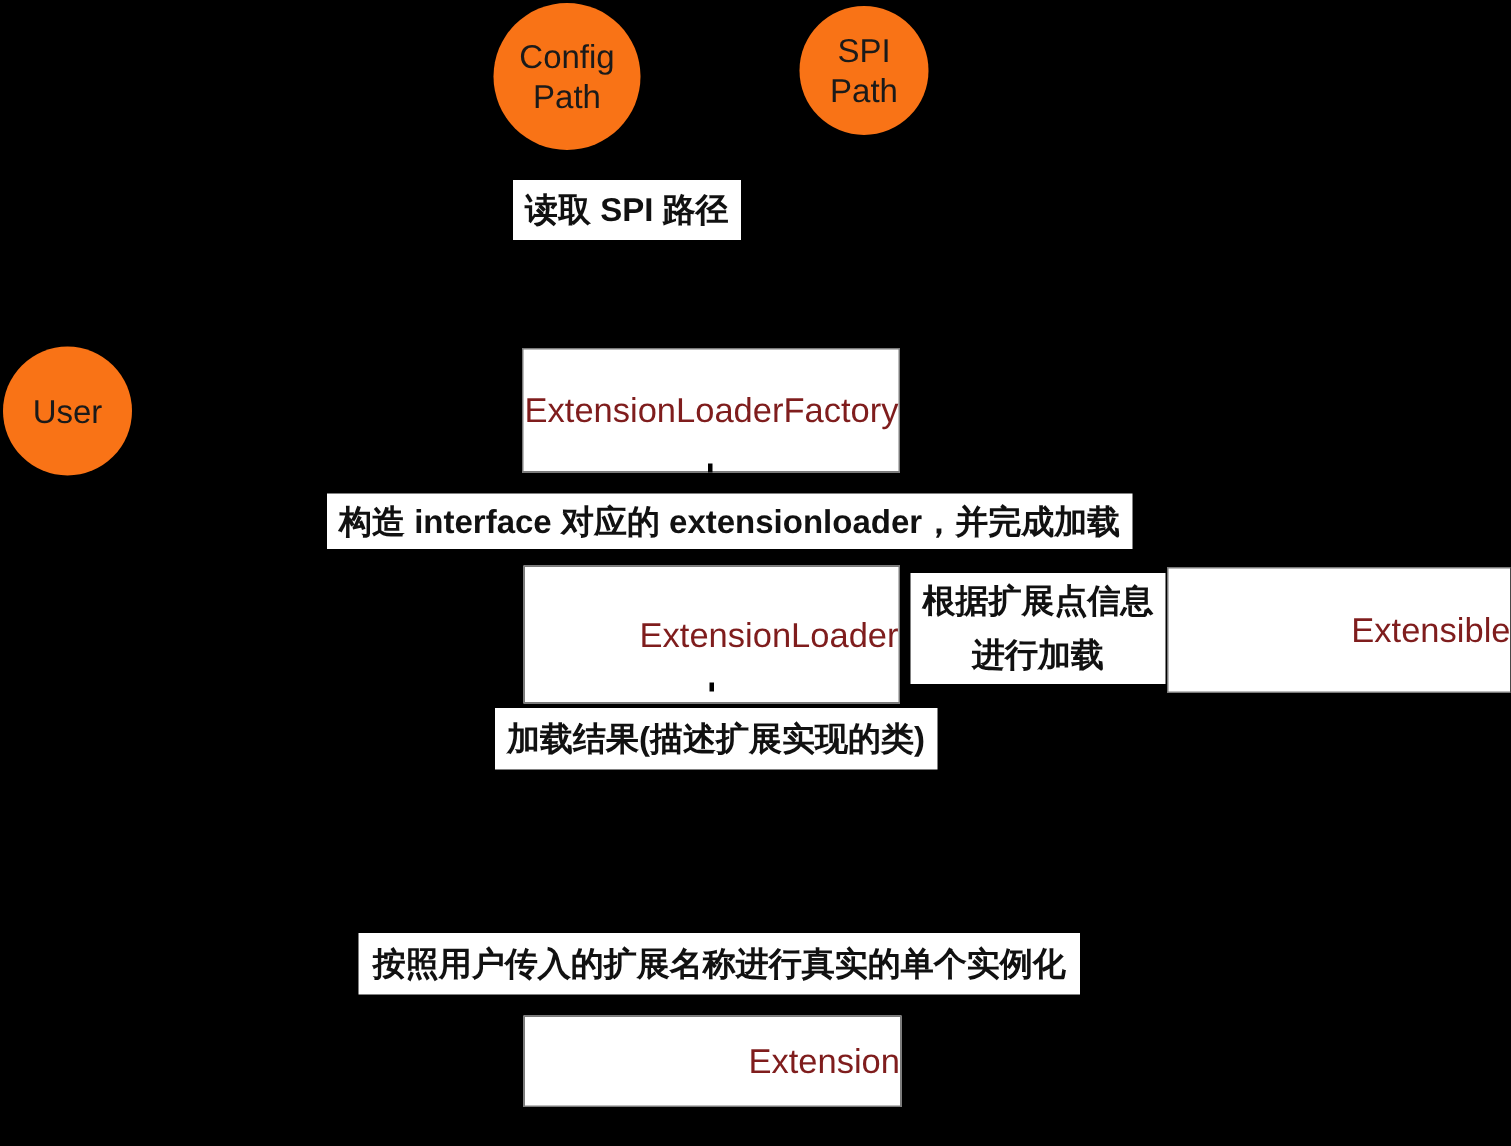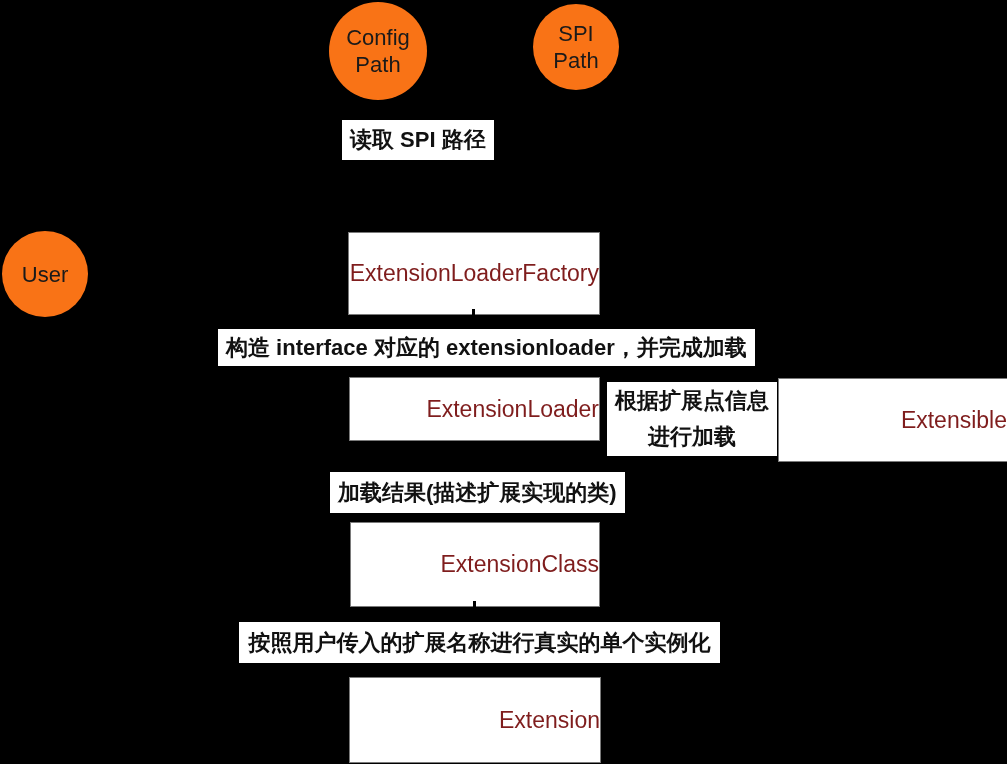--- a/index.html
+++ b/index.html
@@ -102,33 +102,30 @@
   </div>
 
   <div class="msg" style="left:330px; top:472px; height:41px; min-width:288px;">
     <span>加载结果(描述扩展实现的类)</span>
   </div>
 
   <div class="box" style="left:348px; top:232px; width:252px; height:83px;">
     <span>ExtensionLoaderFactory</span>
   </div>
 
-  <div class="box" style="left:349px; top:377px; width:251px; height:64px;">
+  <div class="box" style="left:349px; top:377px; width:251px; height:92px;">
     <span>ExtensionLoader</span>
   </div>
 
   <div class="box" style="left:778px; top:378px; width:230px; height:84px;">
     <span>Extensible</span>
   </div>
 
-  <div class="box" style="left:350px; top:522px; width:250px; height:85px;">
-    <span>ExtensionClass</span>
-  </div>
 
-  <div class="box" style="left:349px; top:677px; width:252px; height:86px;">
+  <div class="box" style="left:349px; top:677px; width:252px; height:61px;">
     <span>Extension</span>
   </div>
 
   <div class="tick" style="left:478px; top:199px; height:4px;"></div>
   <div class="tick" style="left:472px; top:309px; height:6px;"></div>
   <div class="tick" style="left:473px; top:455px; height:6px;"></div>
   <div class="tick" style="left:473px; top:601px; height:6px;"></div>
 
 </div>
 

